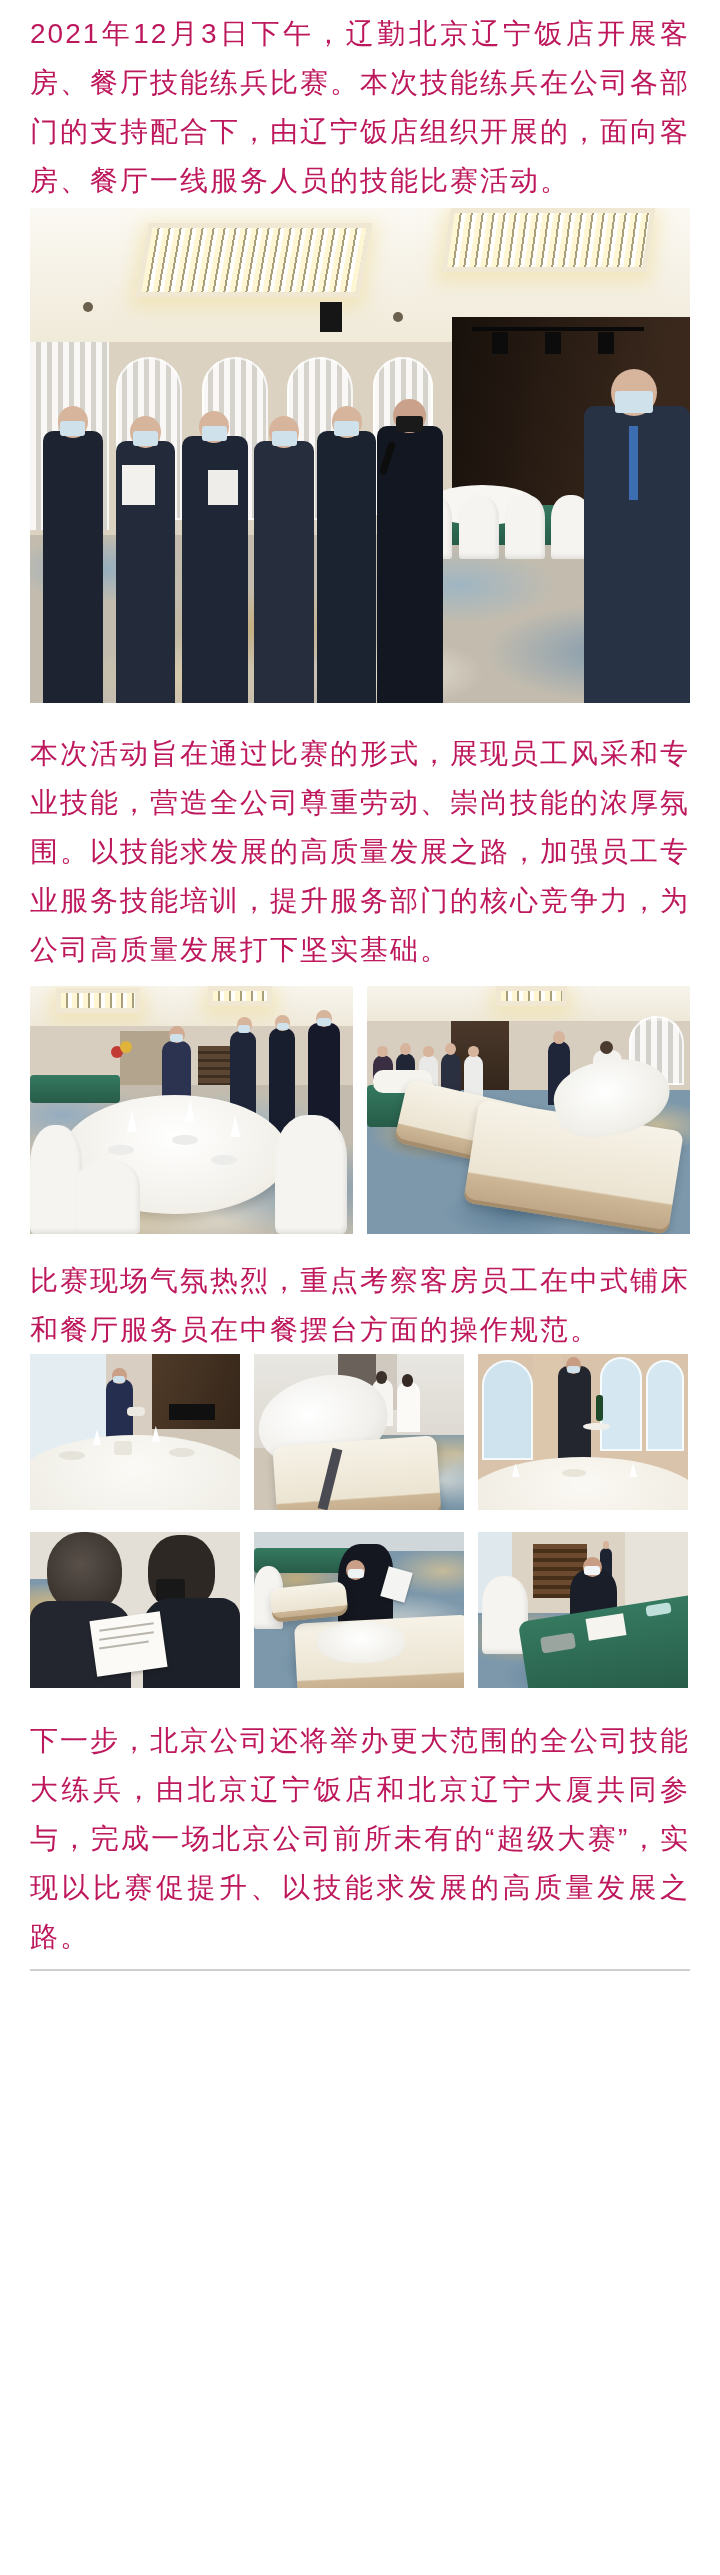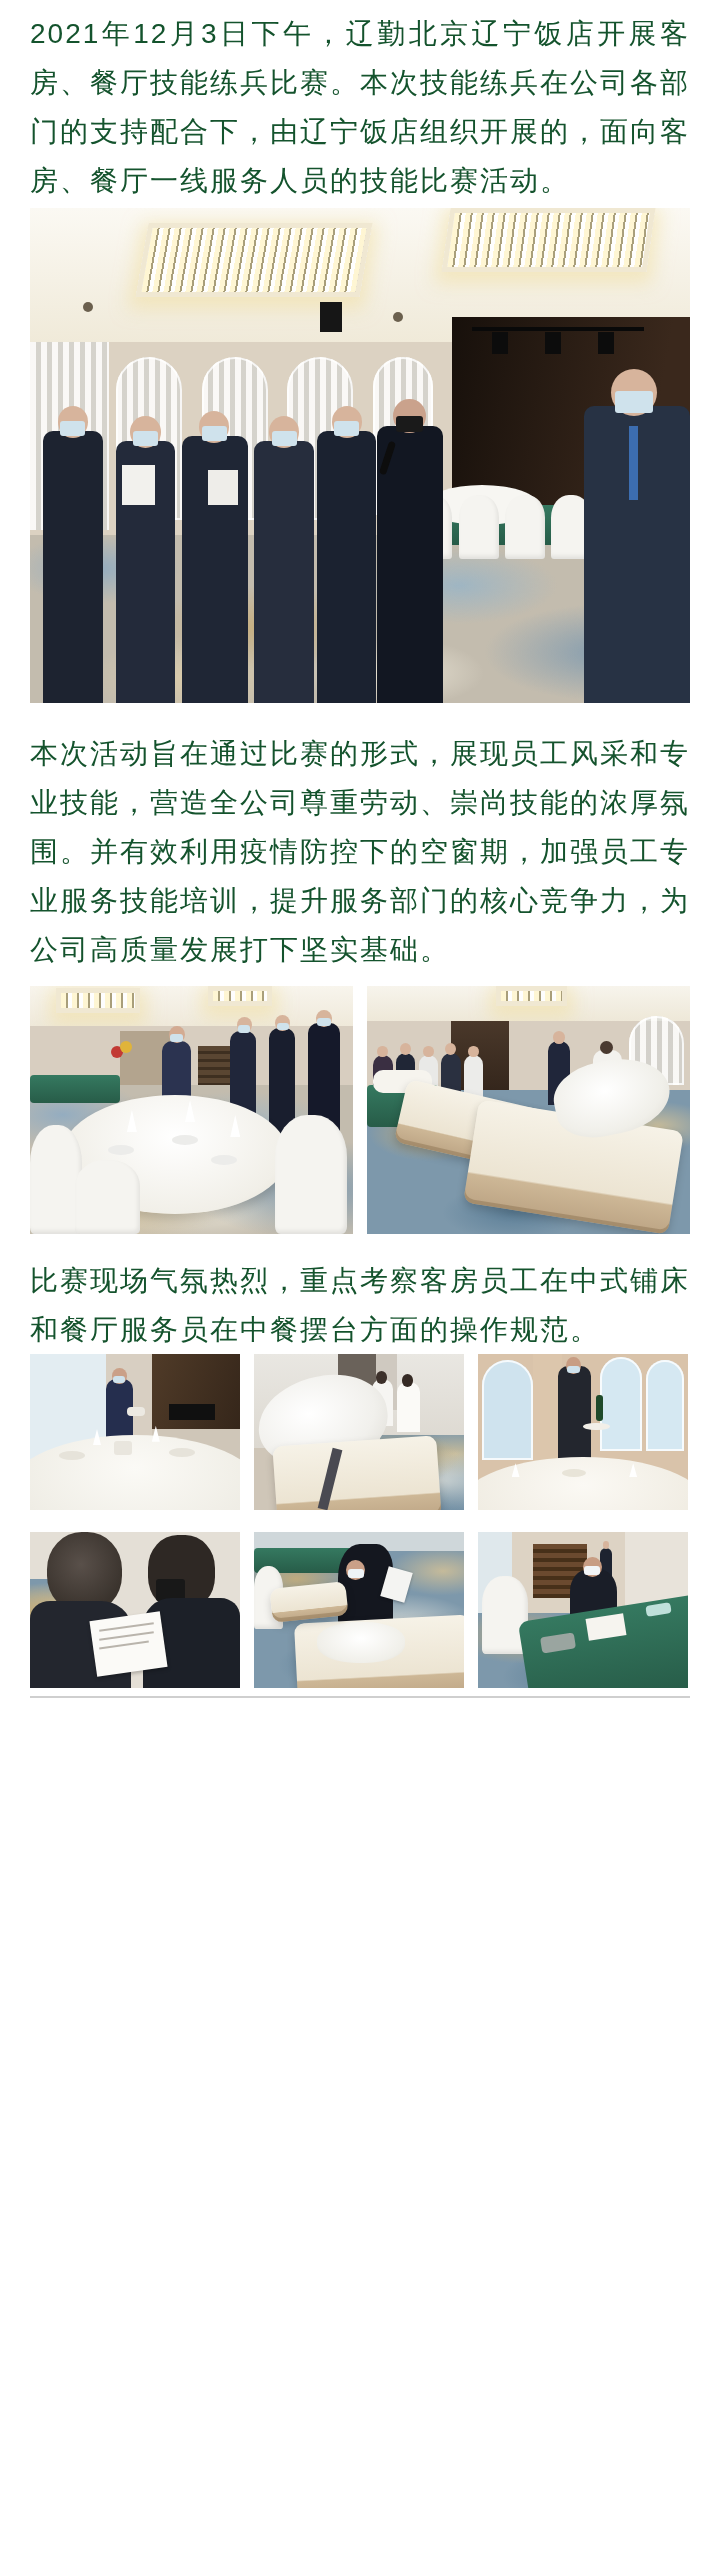--- a/index.html
+++ b/index.html
@@ -1,19 +1,19 @@
 <!DOCTYPE html>
 <html style="--accent: #2aa0a2;"><head>
 <meta charset="utf-8">
 <style>
   *{box-sizing:border-box;margin:0;padding:0}
   html,body{background:#fff}
   body{width:720px;font-family:"Liberation Sans","DejaVu Sans",sans-serif;color:#3f3f3f}
   .content{padding:9px 30px 20px}
-  .para{font-size:28px;line-height:49px;letter-spacing:2px;text-align:justify;color:#14532d}
+  .para{font-size:28px;line-height:49px;letter-spacing:2px;text-align:justify;color:#be185d}
   .p2{margin-top:26px}.p3{margin-top:22px}.p4{margin-top:10px}.p5{margin-top:5px}.p6{margin-top:28px}
 
   
   .photo{position:relative;overflow:hidden;background:#cfc6b8}
   .ph-main{height:495px;margin-top:3px}
   .row2{display:flex;gap:14px;margin-top:12px}
   .row2 .photo{flex:1;height:248px}
   .grid{display:flex;flex-wrap:wrap;gap:22px 14px}
   .grid .photo{width:210px;height:156px}
   i.s{position:absolute;display:block}
@@ -99,21 +99,21 @@
     <i class="fg" style="left:52.5%;top:44%;width:10%;height:56%;background:#121722"></i>
     <i class="hd" style="left:55%;top:38.5%;width:5%;height:7%;background:#caa28c"></i>
     <i class="mk" style="left:55.4%;top:42%;width:4.2%;height:3.2%;background:#1a1a1a"></i>
     <i class="s" style="left:53.6%;top:47%;width:7px;height:34px;background:#0d0d0d;border-radius:4px;transform:rotate(18deg)"></i>
     <i class="fg" style="left:84%;top:40%;width:16%;height:60%;background:#273244"></i>
     <i class="hd" style="left:88%;top:32.5%;width:7%;height:9.5%"></i>
     <i class="mk" style="left:88.6%;top:37%;width:5.8%;height:4.4%"></i>
     <i class="s" style="left:90.8%;top:44%;width:9px;height:15%;background:#3c6db0"></i>
   </div>
 
-  <p class="para p2">本次活动旨在通过比赛的形式，展现员工风采和专业技能，营造全公司尊重劳动、崇尚技能的浓厚氛围。并有效利用疫情防控下的空窗期，加强员工专业服务技能培训，提升服务部门的核心竞争力，为公司高质量发展打下坚实基础。</p>
+  <p class="para p2">本次活动旨在通过比赛的形式，展现员工风采和专业技能，营造全公司尊重劳动、崇尚技能的浓厚氛围。以技能求发展的高质量发展之路，加强员工专业服务技能培训，提升服务部门的核心竞争力，为公司高质量发展打下坚实基础。</p>
 
   <div class="row2">
     <div class="photo">
       <i class="s" style="left:0;top:0;width:100%;height:16%;background:linear-gradient(#f8f5ed,#efe9da)"></i>
       <i class="s chand" style="left:8%;top:1%;width:26%;height:10%"></i>
       <i class="s chand" style="left:55%;top:0;width:20%;height:8%"></i>
       <i class="s" style="left:0;top:16%;width:100%;height:30%;background:#d8cec0"></i>
       <i class="s" style="left:28%;top:18%;width:18%;height:24%;background:#b3a48e"></i>
       <i class="s" style="left:25%;top:24%;width:12px;height:12px;border-radius:50%;background:#c23a34"></i>
       <i class="s" style="left:28%;top:22%;width:12px;height:12px;border-radius:50%;background:#e0b43a"></i>
@@ -258,16 +258,17 @@
       <i class="fg" style="left:44%;top:24%;width:22%;height:36%;background:#1a1e28;border-radius:40% 40% 10% 10%"></i>
       <i class="hd" style="left:50%;top:16%;width:9%;height:13%;background:#c89d83"></i>
       <i class="mk" style="left:50.6%;top:22%;width:7.6%;height:5.4%;background:#f2f5f7"></i>
       <i class="s tableG" style="left:22%;top:48%;width:90%;height:60%;transform:rotate(-9deg);border-radius:10px"></i>
       <i class="s" style="left:52%;top:54%;width:18%;height:14%;background:#f6f4ef;transform:rotate(-9deg)"></i>
       <i class="s" style="left:80%;top:46%;width:12%;height:7%;background:#bfe0da;border-radius:4px;transform:rotate(-9deg)"></i>
       <i class="s" style="left:30%;top:66%;width:16%;height:10%;background:#9aa5a0;border-radius:4px;transform:rotate(-9deg)"></i>
     </div>
   </div>
 
+  <p class="para p6">下一步，北京公司还将举办更大范围的全公司技能大练兵，由北京辽宁饭店和北京辽宁大厦共同参与，完成一场北京公司前所未有的“超级大赛”，实现以比赛促提升、以技能求发展的高质量发展之路。</p>
 
   <div class="divider"></div>
 
 </div>
 
 </body></html>

